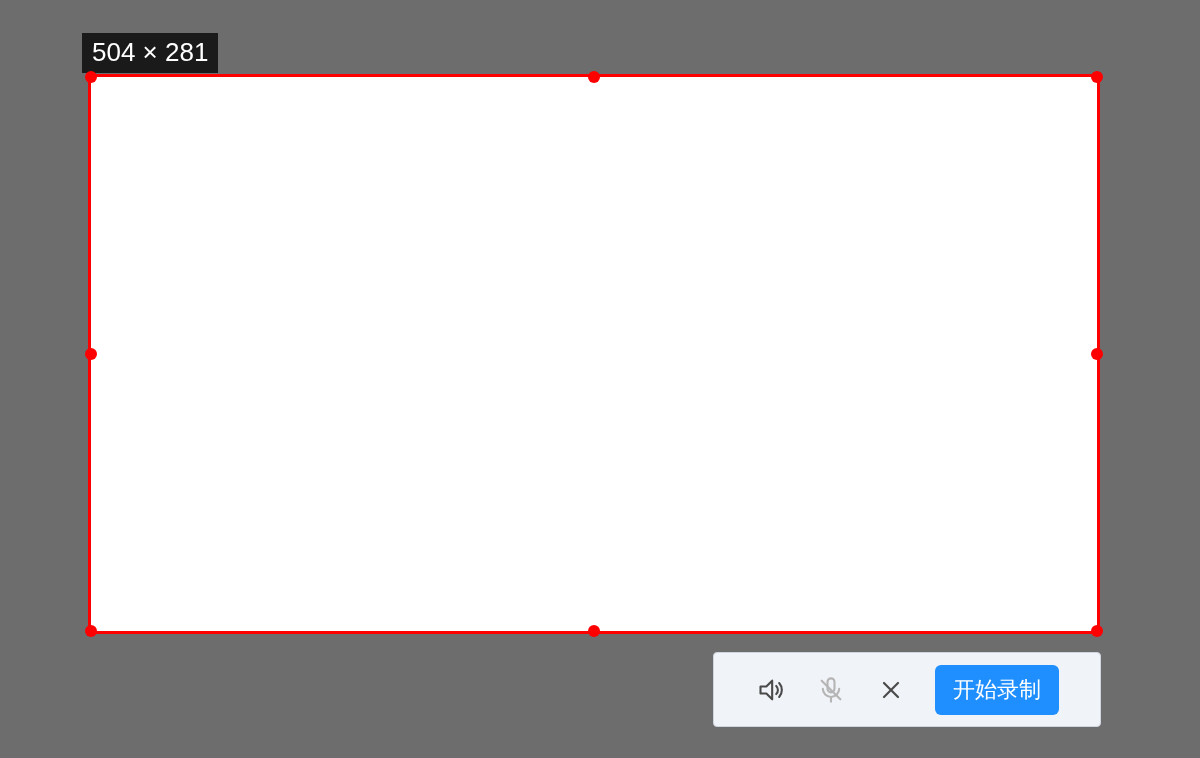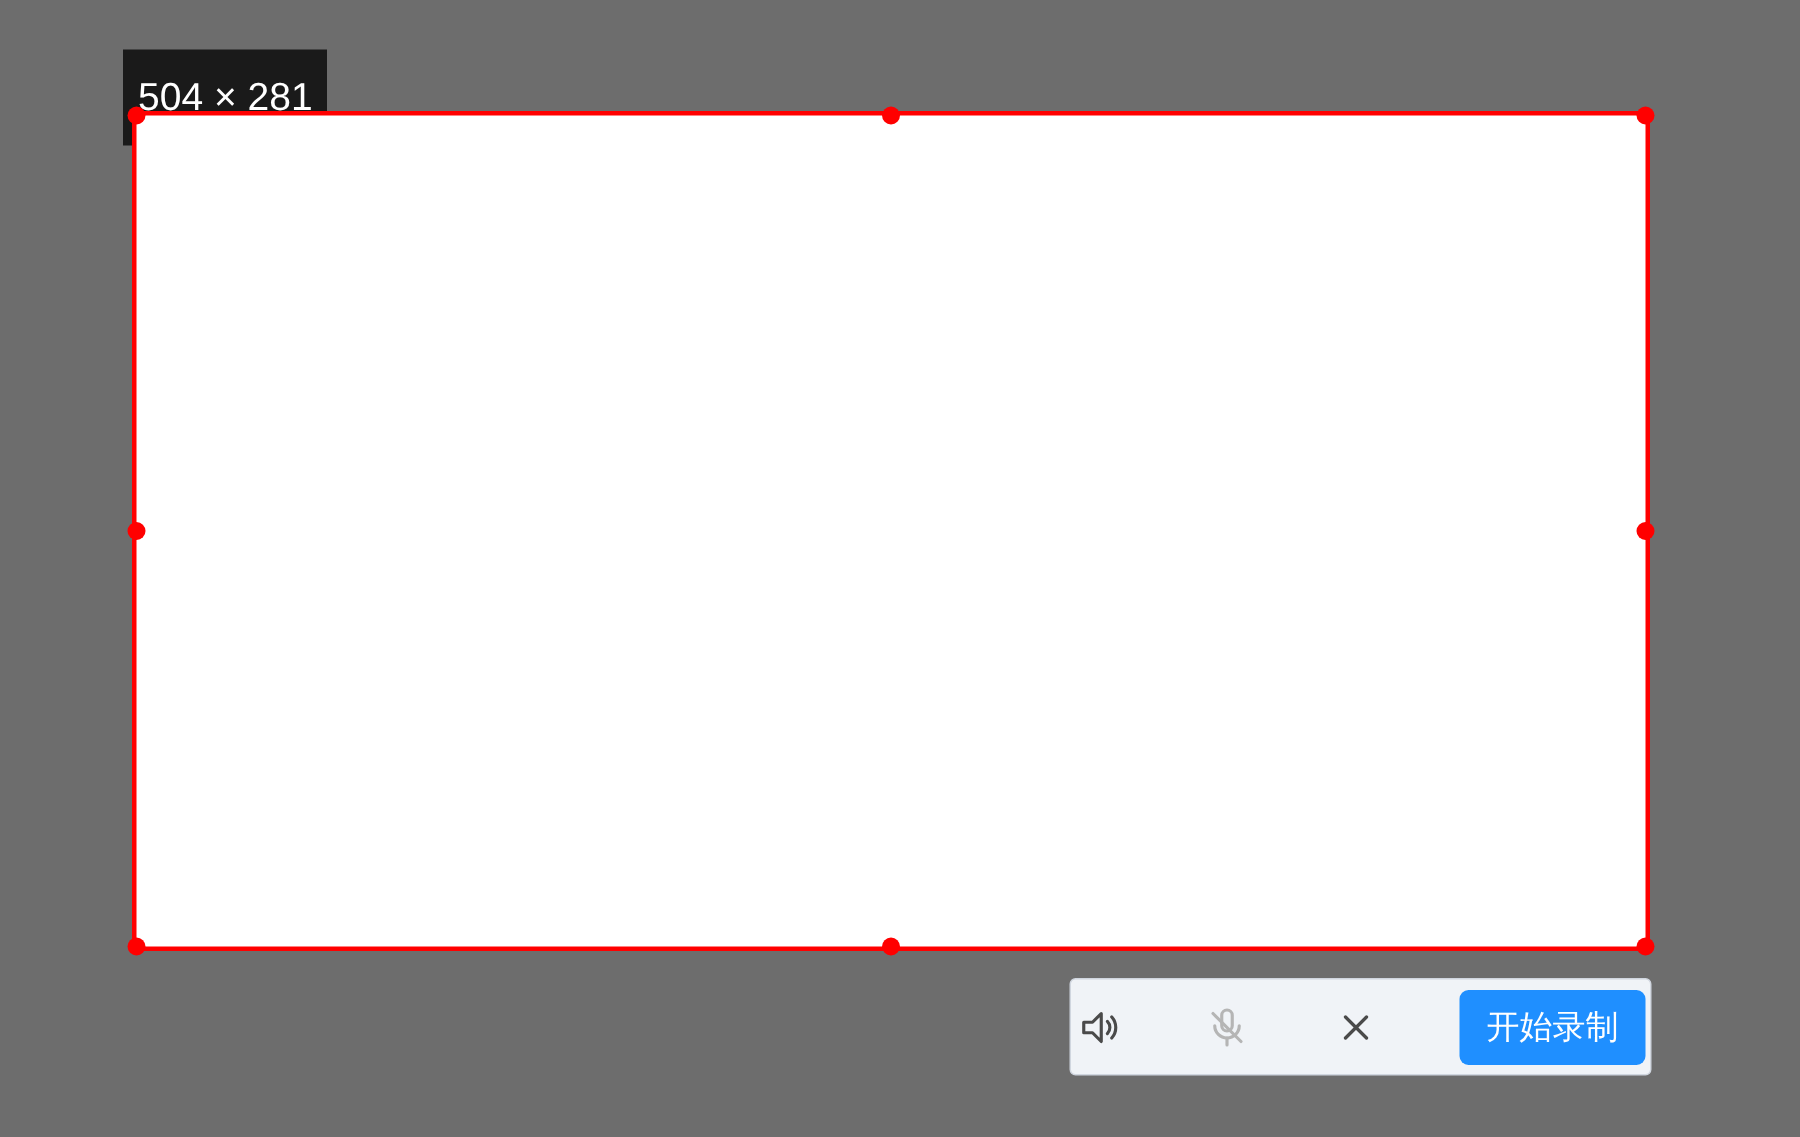--- a/index.html
+++ b/index.html
@@ -15,21 +15,21 @@
       font-family: "Microsoft YaHei", Arial, sans-serif;
       overflow: hidden;
     }
     .dimension-badge {
       position: absolute;
       top: 33px;
       left: 82px;
       background: #1a1a1a;
       color: #ffffff;
       font-size: 26px;
-      padding: 15px 10px;
+      padding: 3px 10px;
       font-weight: 400;
       line-height: 1.3;
     }
     .selection-area {
       position: absolute;
       top: 74px;
       left: 88px;
       width: 1012px;
       height: 560px;
       background: #ffffff;
@@ -48,27 +48,27 @@
     .handle-ml { top: calc(50% - 6px); left: -6px; }
     .handle-mr { top: calc(50% - 6px); right: -6px; }
     .handle-bl { bottom: -6px; left: -6px; }
     .handle-bm { bottom: -6px; left: calc(50% - 6px); }
     .handle-br { bottom: -6px; right: -6px; }
     .toolbar {
       position: absolute;
       top: 652px;
       left: 713px;
       width: 388px;
-      height: 65px;
+      height: 75px;
       background: #f0f3f7;
       border: 1px solid #d0d6df;
       border-radius: 4px;
       display: flex;
       align-items: center;
-      justify-content: space-between;
+      justify-content: center;
       padding: 0 3px;
       gap: 28px;
     }
     .toolbar-icon {
       width: 32px;
       height: 32px;
       display: flex;
       align-items: center;
       justify-content: center;
       cursor: pointer;

